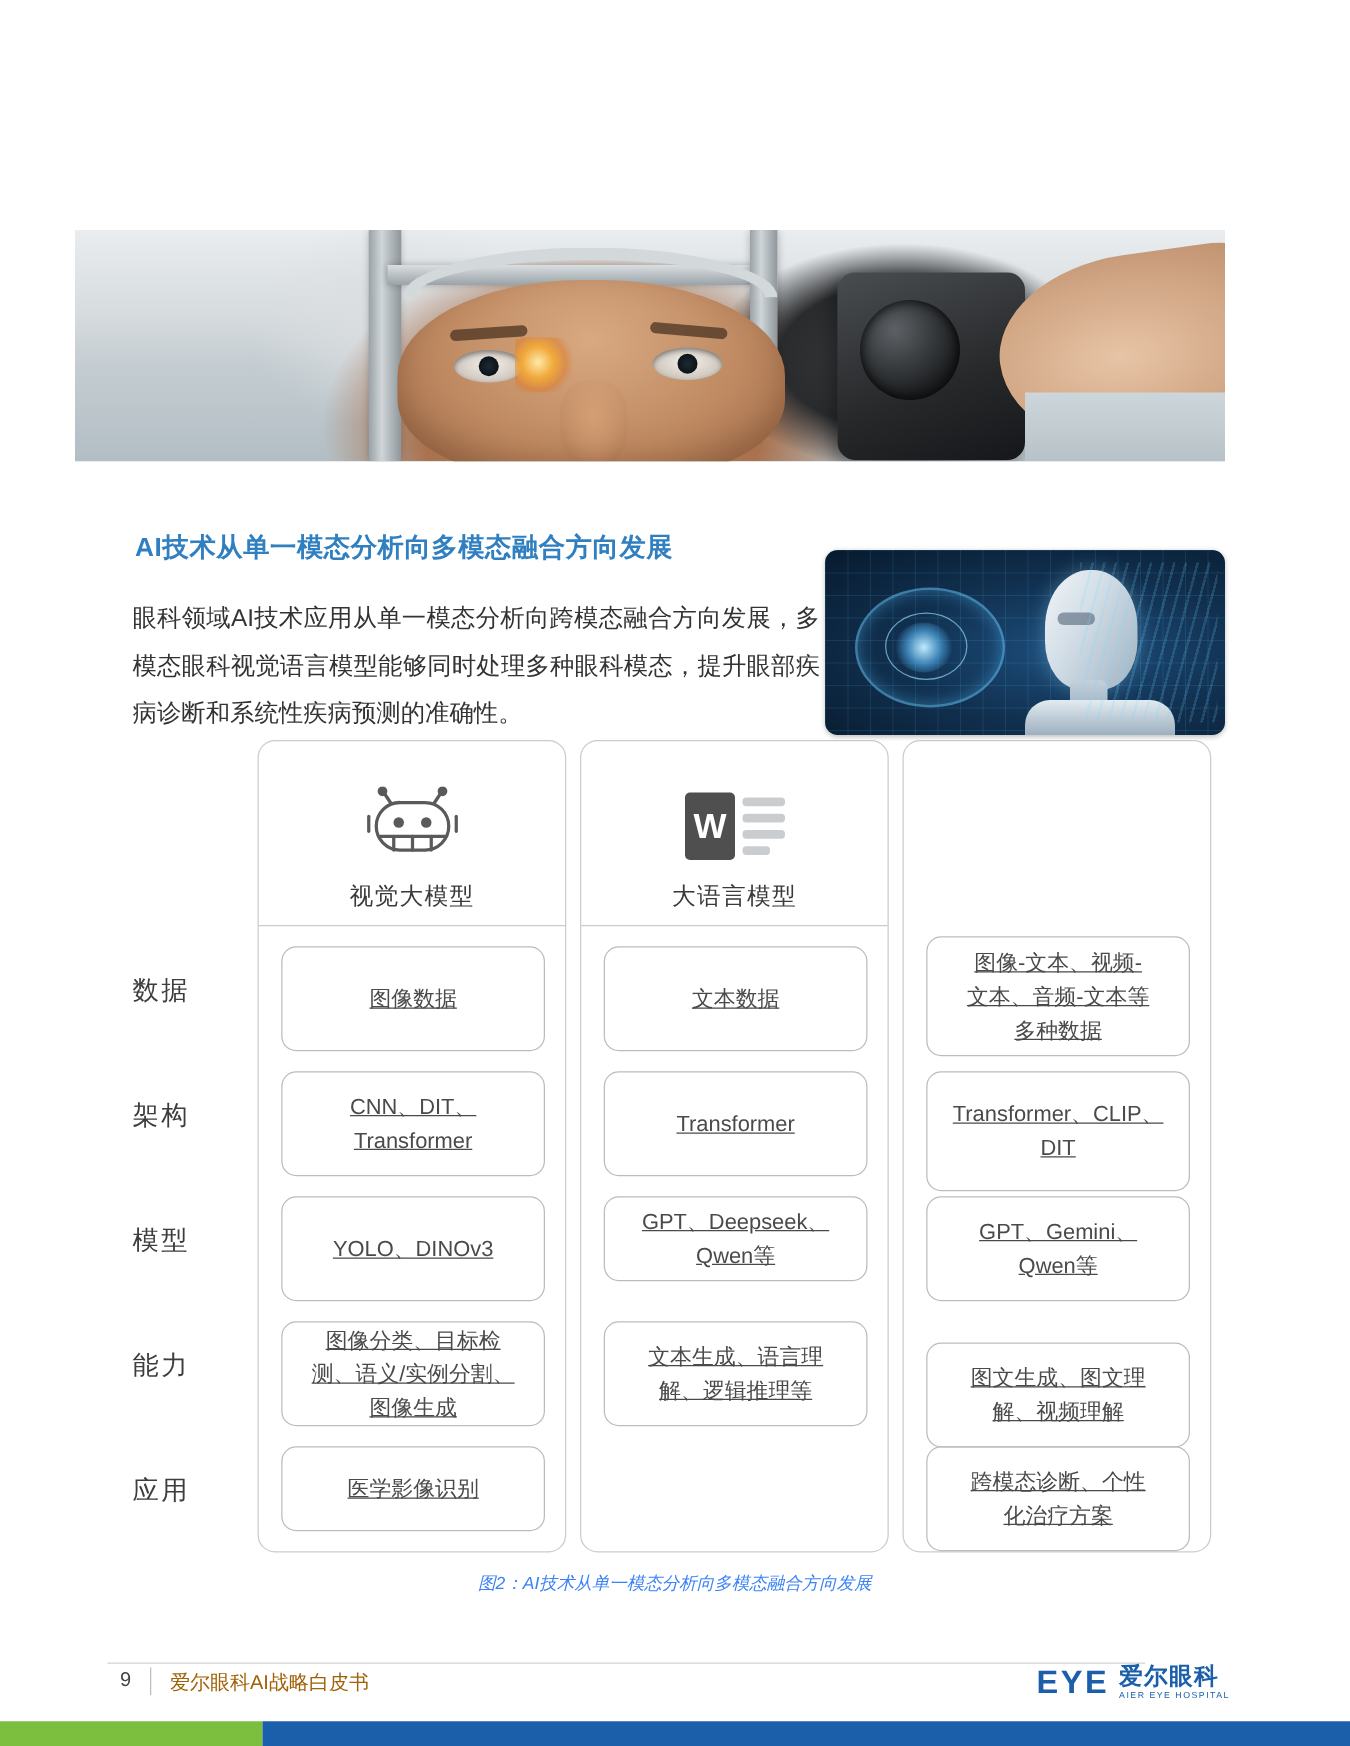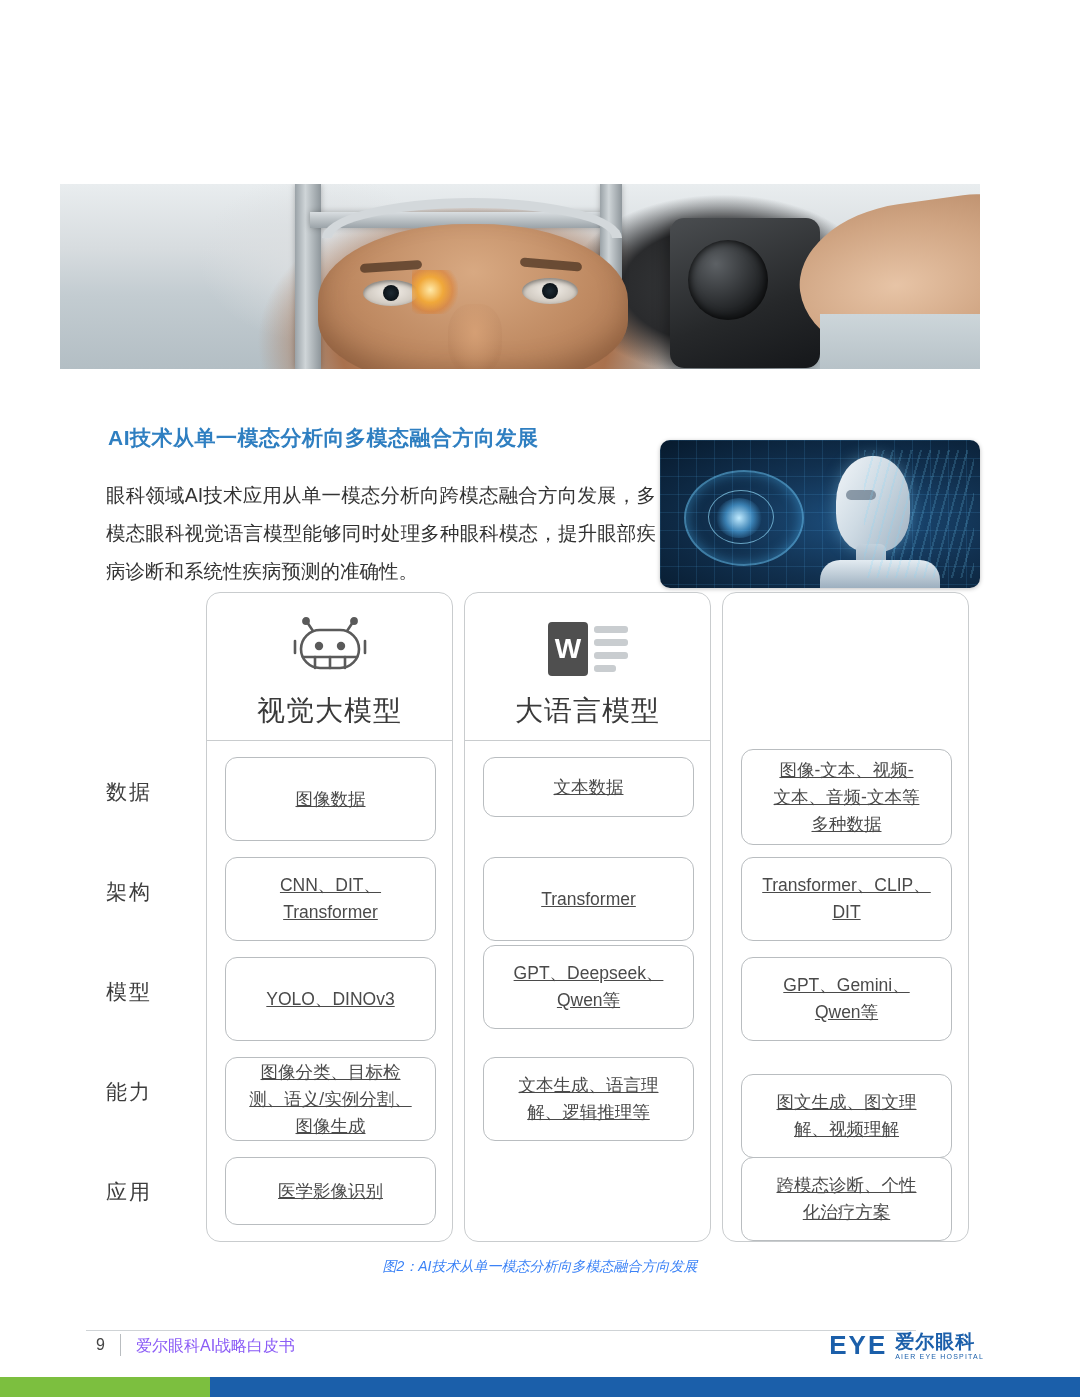--- a/index.html
+++ b/index.html
@@ -174,21 +174,21 @@
   }
   .col-1 { left: 110px; }
   .col-2 { left: 368px; }
   .col-3 { left: 626px; }
   .col-head {
     position: absolute; left: 0; right: 0; top: 0; height: 148px;
     border-bottom: 1.4px solid #c9ccce;
     display: flex; flex-direction: column; align-items: center; justify-content: flex-end;
     padding-bottom: 10px;
   }
-  .col-head .title { font-size: 28px; color: #3a3a3a; letter-spacing: 1px; }
+  .col-head .title { font-size: 19px; color: #3a3a3a; letter-spacing: 1px; }
   .icon-box { height: 74px; display: flex; align-items: center; justify-content: center; margin-bottom: 6px; }
 
   .cell {
     position: absolute; left: 18px; width: 211px;
     border: 1.4px solid #b9bdc0; border-radius: 12px;
     display: flex; align-items: center; justify-content: center;
     text-align: center;
     font-size: 17.5px; line-height: 27px; color: #4a4a4a;
     padding: 4px 8px;
     text-decoration: underline;
@@ -204,21 +204,21 @@
   .footer-line {
     position: absolute; left: 86px; top: 1330px; width: 830px; height: 1px; background: #cfd3d6;
   }
   .page-num {
     position: absolute; left: 96px; top: 1336px; font-size: 16px; color: #444;
   }
   .page-sep {
     position: absolute; left: 120px; top: 1334px; width: 1px; height: 22px; background: #b9bdc0;
   }
   .footer-text {
-    position: absolute; left: 136px; top: 1336px; font-size: 16px; color: #8b5cf6; text-align: right;
+    position: absolute; left: 136px; top: 1336px; font-size: 16px; color: #a16207; text-align: right;
   }
   .logo {
     position: absolute; right: 96px; top: 1330px; display: flex; align-items: center; gap: 8px;
   }
   .logo-eye {
     font-size: 26px; color: #1b5faa; font-weight: 700; letter-spacing: 2px;
     font-family: "Liberation Sans", sans-serif;
   }
   .logo-cn { line-height: 1; }
   .logo-cn .cn { font-size: 19px; color: #1b5faa; font-weight: 700; letter-spacing: 1px; }
@@ -323,34 +323,34 @@
             <rect x="48" y="8" width="34" height="7" rx="3"></rect>
             <rect x="48" y="21" width="34" height="7" rx="3"></rect>
             <rect x="48" y="34" width="34" height="7" rx="3"></rect>
             <rect x="48" y="47" width="22" height="7" rx="3"></rect>
           </g>
         </svg>
       </div>
       <div class="title">大语言模型</div>
     </div>
 
-    <div class="cell" style="top:164px;height:60px">文本数据</div>
+    <div class="cell" style="top:164px;height:84px">文本数据</div>
     <div class="cell" style="top:264px;height:84px">Transformer</div>
-    <div class="cell" style="top:352px;height:84px;white-space:pre-line">GPT、Deepseek、
+    <div class="cell" style="top:364px;height:68px;white-space:pre-line">GPT、Deepseek、
 Qwen等</div>
     <div class="cell" style="top:464px;height:84px;white-space:pre-line">文本生成、语言理
 解、逻辑推理等</div>
   </div>
 
   <div class="col col-3">
 
     <div class="cell" style="top:156px;height:96px;white-space:pre-line">图像-文本、视频-
 文本、音频-文本等
 多种数据</div>
-    <div class="cell" style="top:264px;height:84px;white-space:pre-line">Transformer、CLIP、
+    <div class="cell" style="top:264px;height:96px;white-space:pre-line">Transformer、CLIP、
 DIT</div>
     <div class="cell" style="top:364px;height:84px;white-space:pre-line">GPT、Gemini、
 Qwen等</div>
     <div class="cell" style="top:481px;height:84px;white-space:pre-line">图文生成、图文理
 解、视频理解</div>
     <div class="cell" style="top:564px;height:84px;white-space:pre-line">跨模态诊断、个性
 化治疗方案</div>
   </div>
 </div>
 

